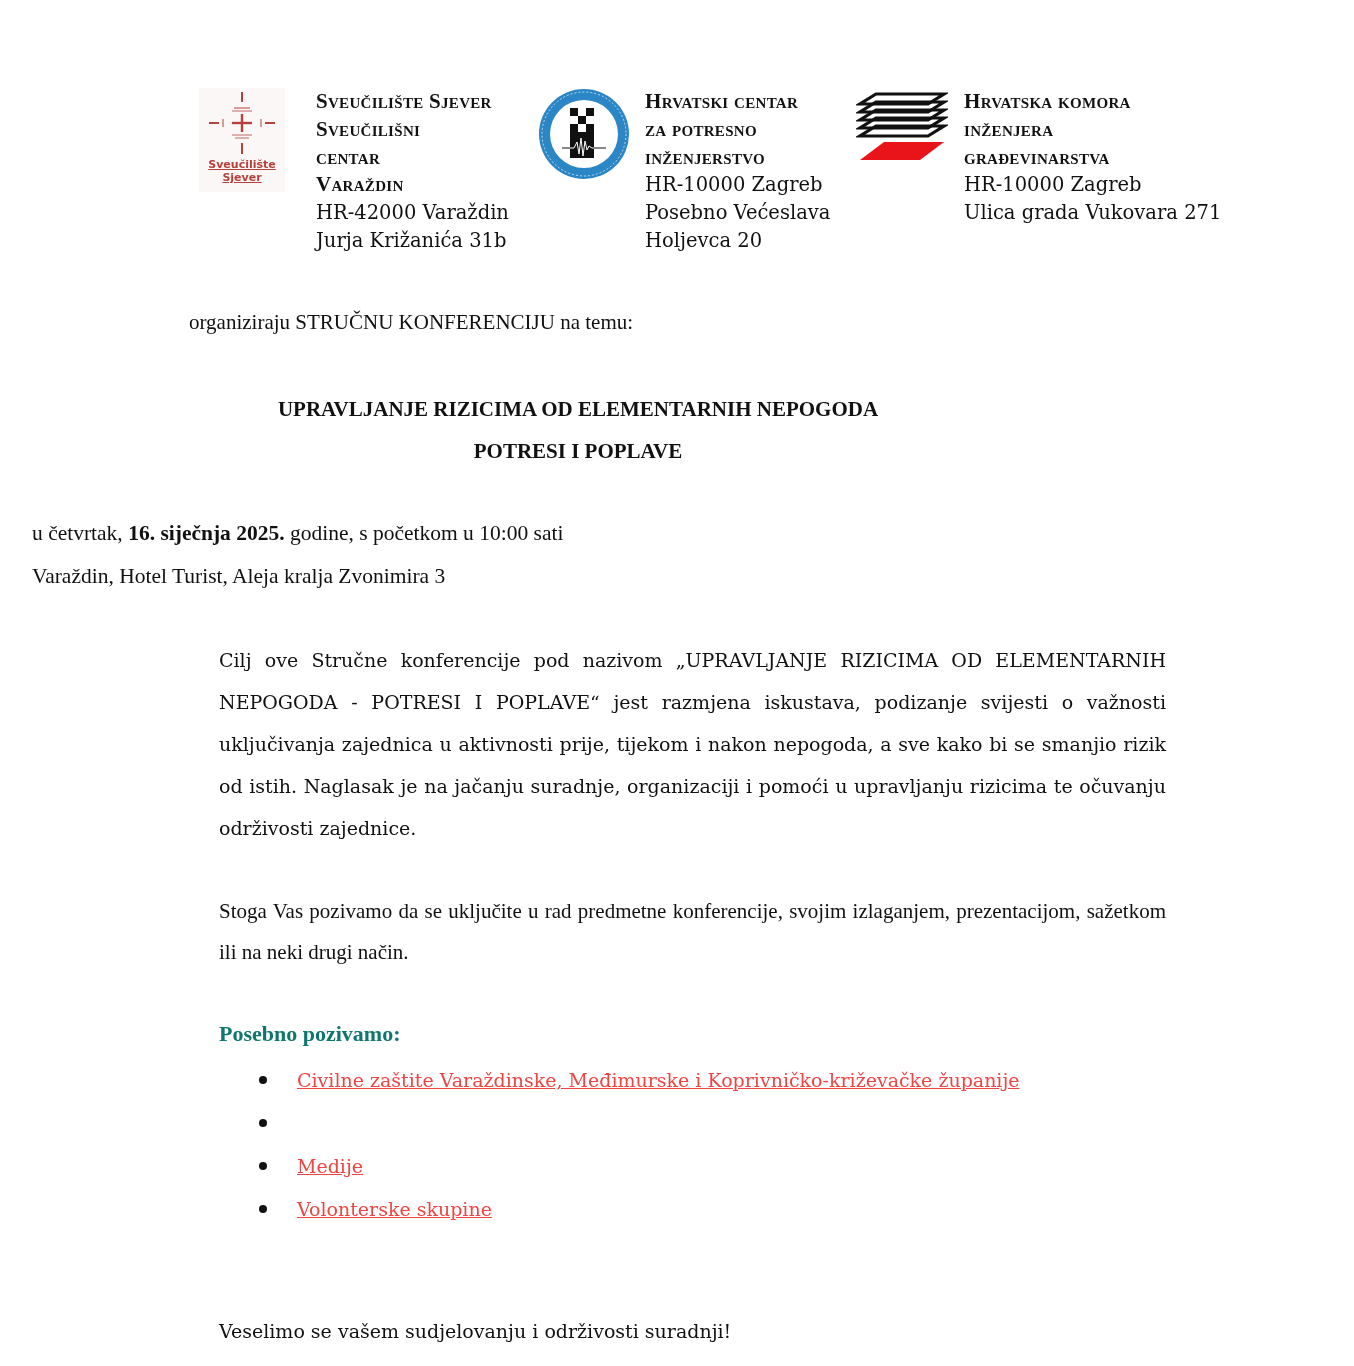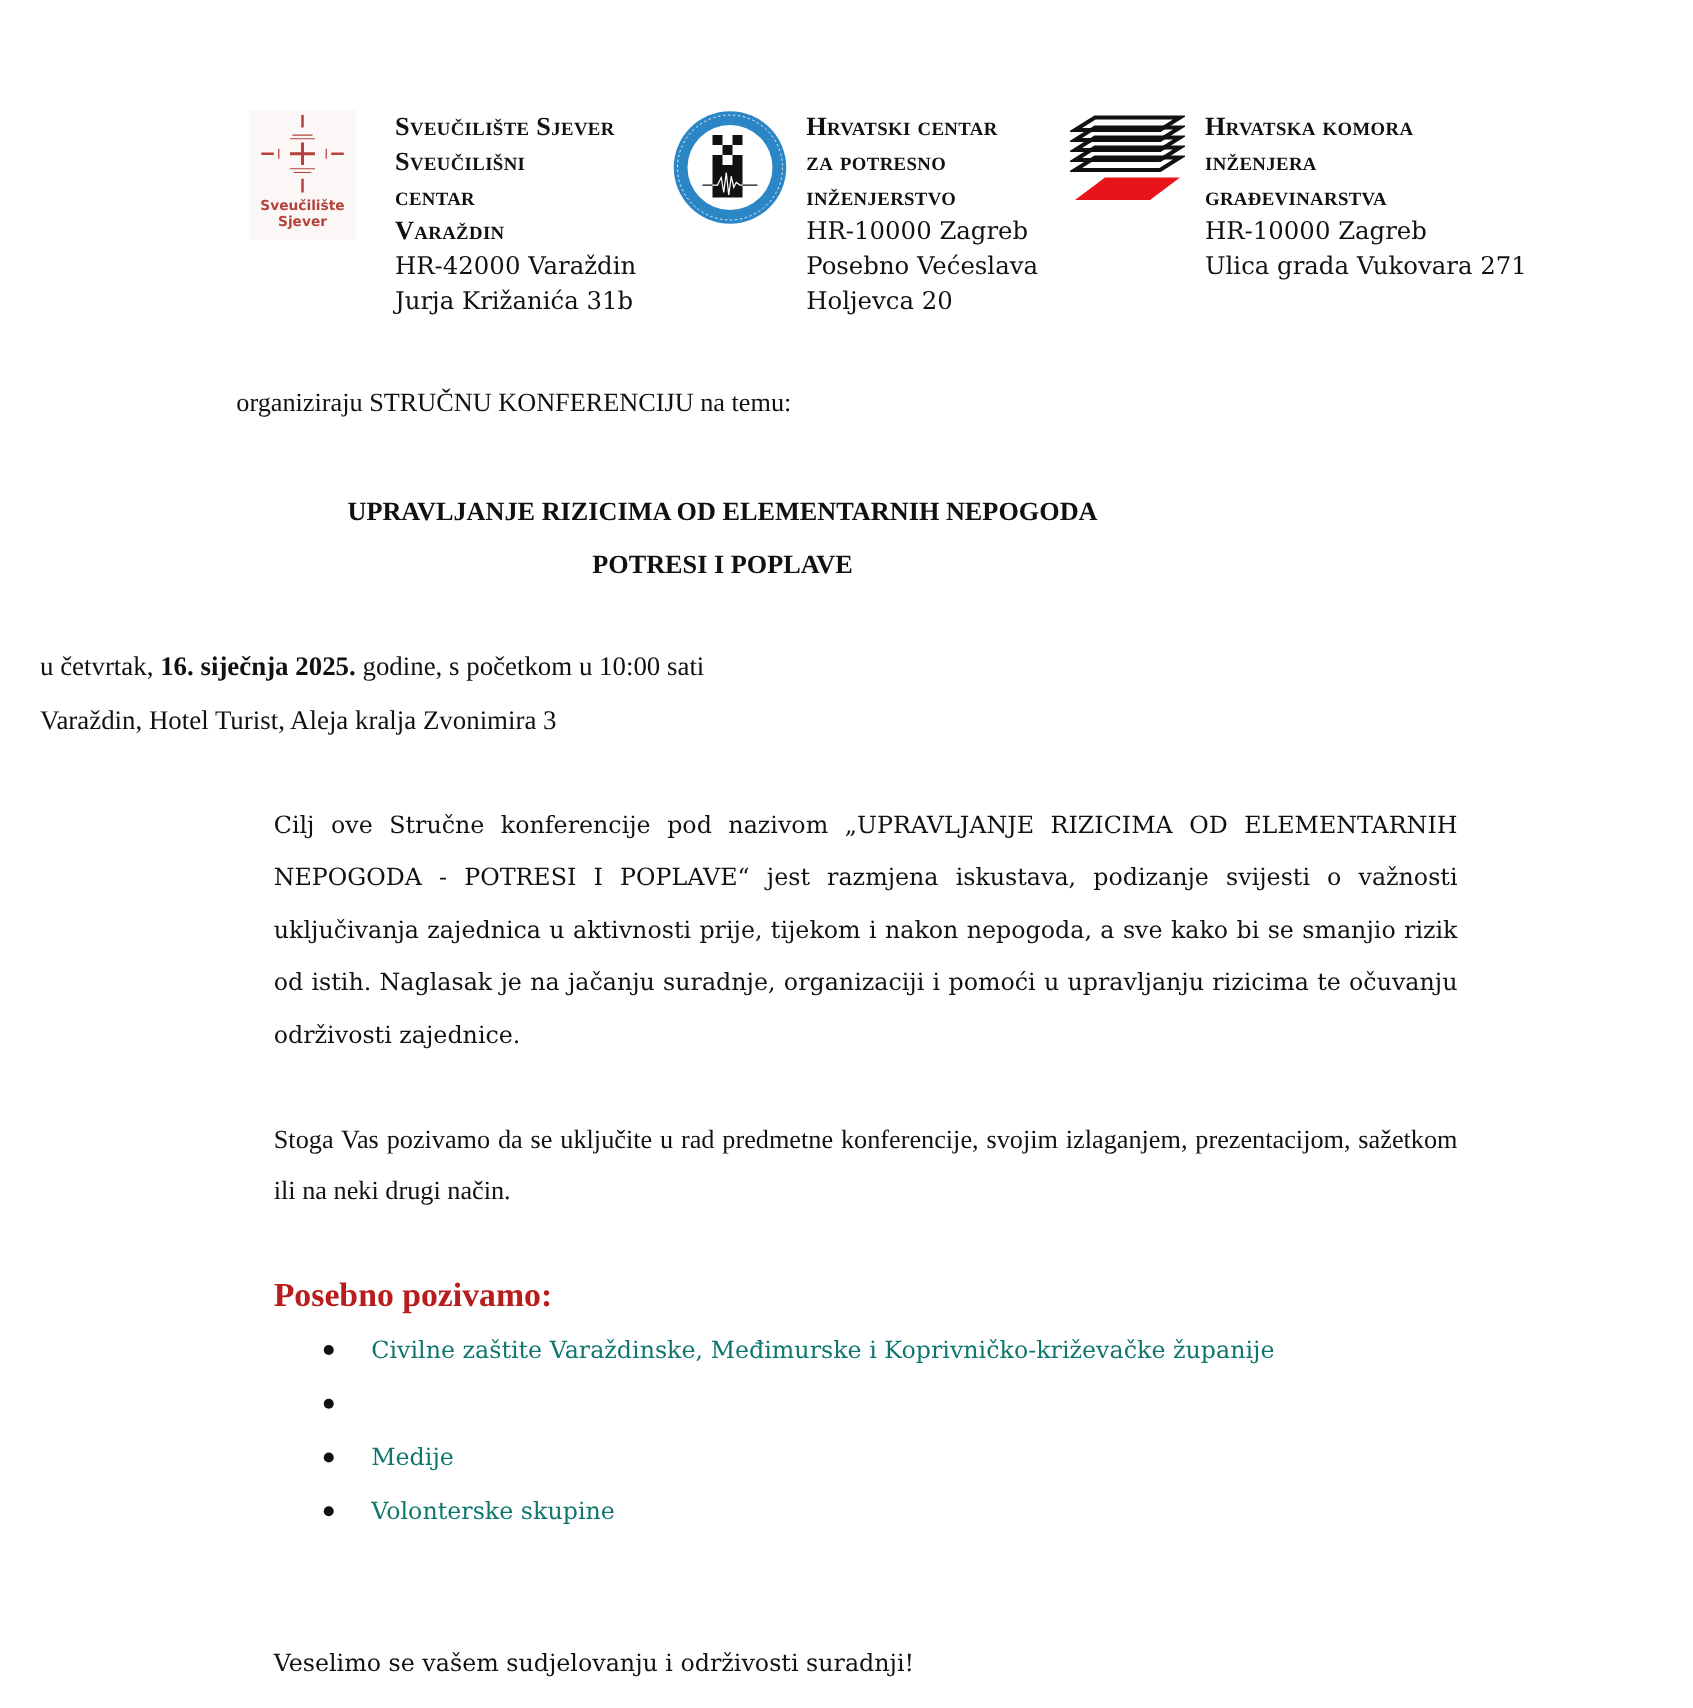--- a/index.html
+++ b/index.html
@@ -55,27 +55,27 @@
     }
     .para2 {
       position: absolute; left: 219px; width: 947px;
       font-family: "Liberation Serif", serif;
       font-size: 21px; line-height: 41px; color: #111;
       text-align: justify;
     }
     .invite-head {
       position: absolute; left: 219px; top: 1021px;
       font-family: "Liberation Serif", serif; font-weight: bold;
-      font-size: 27px; color: #b91c1c;
+      font-size: 22px; color: #0f766e;
     }
     .list { position: absolute; left: 219px; top: 1060px; margin: 0; padding: 0; list-style: none; }
     .list li {
       position: relative; height: 43px; line-height: 40px;
-      font-family: "DejaVu Serif", serif; font-size: 19px; color: #0f766e;
-      padding-left: 78px; white-space: nowrap;
+      font-family: "DejaVu Serif", serif; font-size: 19px; color: #ef4444;
+      padding-left: 78px; white-space: nowrap; text-decoration: underline;
     }
     .list li .bullet {
       position: absolute; left: 40px; top: 16px; width: 8px; height: 8px;
       border-radius: 50%; background: #111;
     }
     .closing {
       position: absolute; left: 219px; top: 1320px;
       font-family: "DejaVu Serif", serif; font-size: 19px; color: #111; white-space: nowrap;
     }
   </style>
@@ -95,21 +95,21 @@
         <line x1="10" y1="35" x2="20" y2="35" stroke-width="2"></line>
         <line x1="24" y1="31" x2="24" y2="39" stroke-width="1"></line>
         <line x1="62" y1="31" x2="62" y2="39" stroke-width="1"></line>
         <line x1="66" y1="35" x2="76" y2="35" stroke-width="2"></line>
         <line x1="33" y1="47" x2="53" y2="47" stroke-width="0.8"></line>
         <line x1="36" y1="50" x2="50" y2="50" stroke-width="0.8"></line>
         <line x1="43" y1="55" x2="43" y2="66" stroke-width="2"></line>
       </g>
     </svg>
   </div>
-  <div class="abs" style="left:199px; top:158px; width:86px; text-align:center; font-family:'DejaVu Sans',sans-serif; font-weight:bold; font-size:11px; line-height:13px; color:#b5413a;">
+  <div class="abs" style="left:199px; top:158px; width:86px; text-align:center; font-family:'DejaVu Sans',sans-serif; font-weight:bold; font-size:11px; line-height:13px; color:#b5413a;text-decoration:underline;">
     <div>Sveučilište</div>
     <div>Sjever</div>
   </div>
   <div class="org" style="left:316px;">
     <div class="org-name">Sveučilište Sjever</div>
     <div class="org-name">Sveučilišni</div>
     <div class="org-name">centar</div>
     <div class="org-name">Varaždin</div>
     <div class="org-addr">HR-42000 Varaždin</div>
     <div class="org-addr">Jurja Križanića 31b</div>

